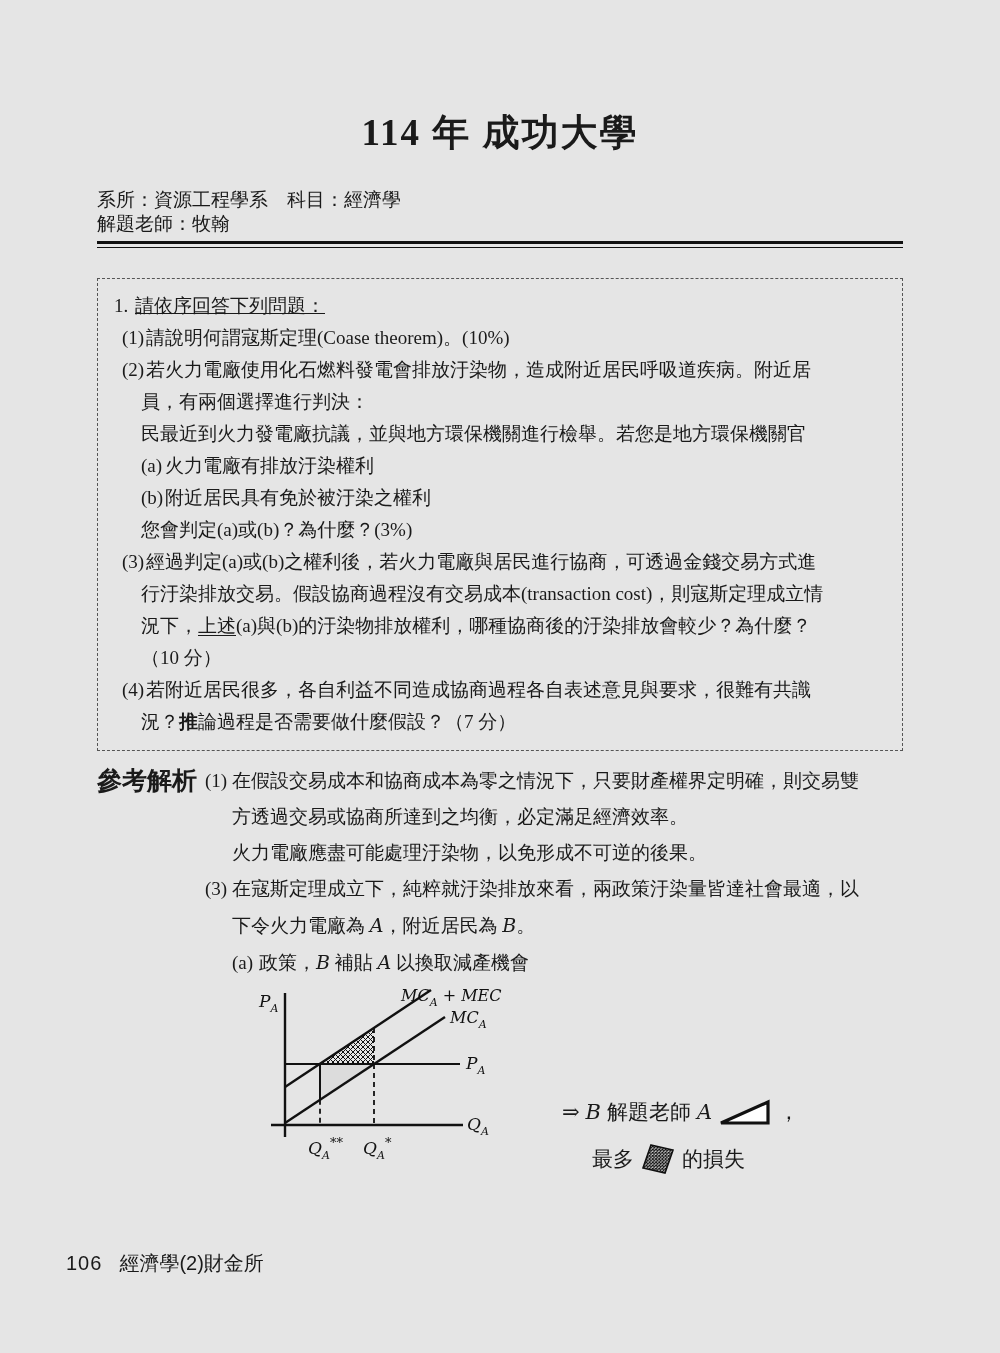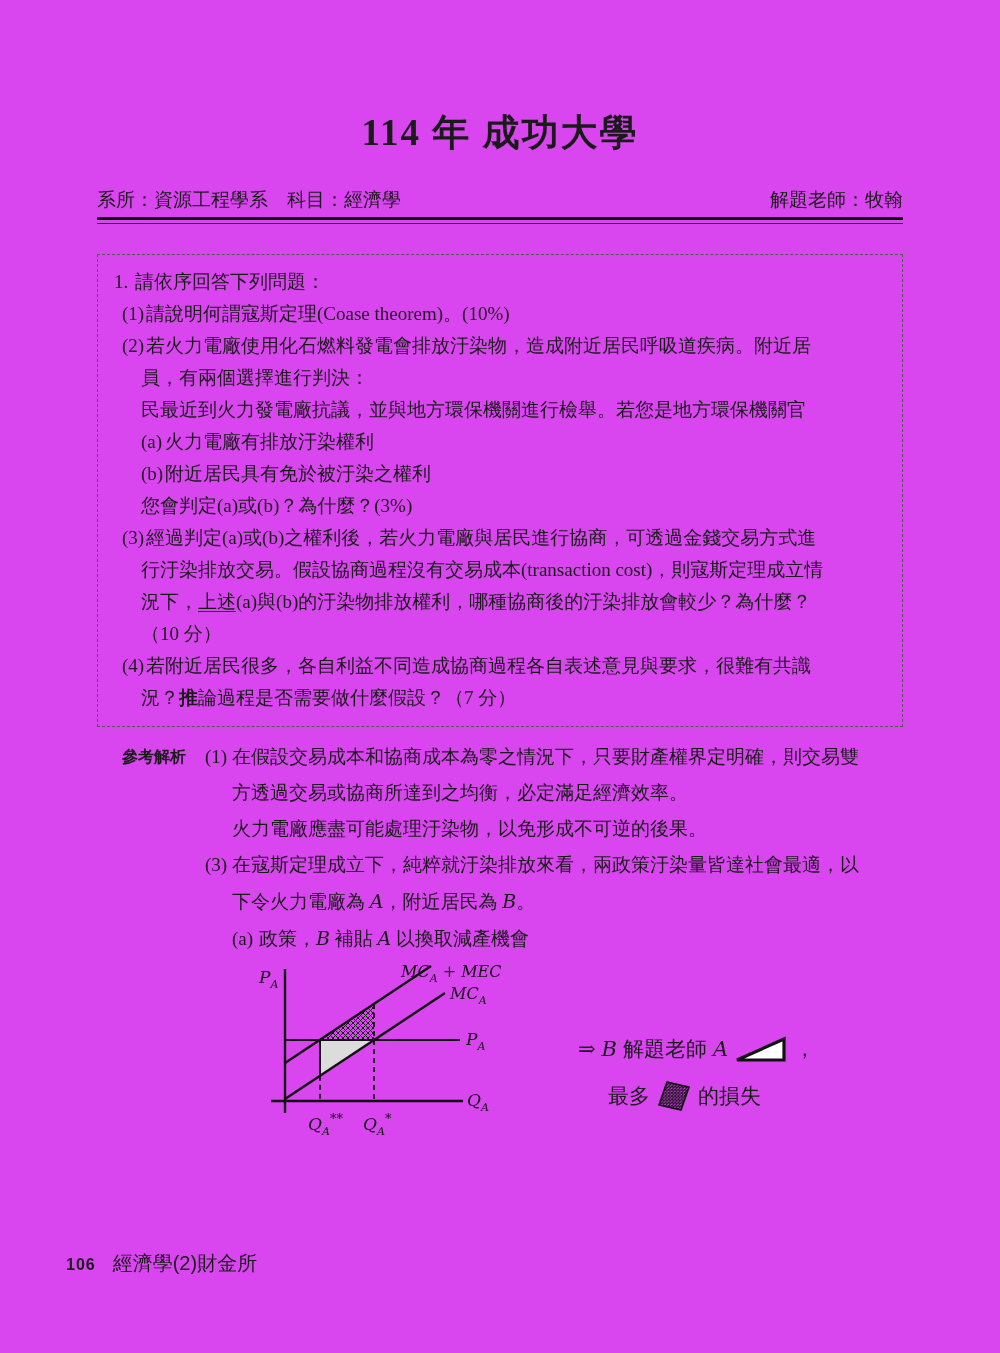--- a/index.html
+++ b/index.html
@@ -1,107 +1,107 @@
 <!DOCTYPE html>
 <html><head>
 <meta charset="utf-8">
 <style>
   html,body{margin:0;padding:0;background:#ffffff;}
   .page{
     position:relative;
     width:1000px;height:1353px;
-    background:#d946ef;
+    background:#e5e5e5;
     color:#1a1a1a;
     font-family:"Liberation Serif","DejaVu Serif",serif;
     overflow:hidden;
   }
   
   .title{
     padding-top:112px;
     text-align:center;
     font-size:37px;
     font-weight:bold;
     letter-spacing:2px;
     line-height:42px;
   }
   .info-row{
     width:806px;
     margin:34px auto 0 auto;
     display:flex;
     justify-content:space-between;
     font-size:19px;
     line-height:24px;
+    flex-direction:column;
   }
   .double-rule{
     width:806px;
     margin:5px auto 0 auto;
     height:3px;
     border-top:3px solid #111;
     border-bottom:1px solid #111;
   }
   
   .qbox{
     width:772px;
     margin:30px auto 0 auto;
     border:1px dashed #555;
     padding:11px 16px 12px 16px;
     font-size:19px;
     line-height:32px;
   }
   .qrow{white-space:nowrap;}
-  .lvl0{padding-left:0px;}
+  .lvl0{padding-left:0px;text-decoration:underline;}
   .lvl1{padding-left:8px;}
   .lvl2{padding-left:27px;}
   .qlabel{display:inline-block;min-width:24px;}
   .qlabel.num{min-width:21px;}
   .ul{text-decoration:underline;text-underline-offset:3px;}
   .bold{font-weight:bold;}
   
   .analysis{
     position:relative;
     margin:12px 0 0 97px;
     width:806px;
     font-size:19px;
     line-height:36px;
   }
   .analysis-label{
     position:absolute;left:0;top:0;
     font-family:Liberation Serif, serif;
     font-weight:bold;
-    font-size:16px;
-    margin-left:25px;
+    font-size:25px;
   }
   .analysis-body{padding-left:108px;}
   .arow{white-space:nowrap;}
   .arow.cont{padding-left:27px;}
   .alabel{display:inline-block;min-width:27px;}
   .mvar{font-style:italic;font-family:"DejaVu Serif","Liberation Serif",serif;}
   
   .figure-row{
     margin:6px 0 0 253px;
     display:flex;
-    align-items:center;
-    gap:60px;
+    align-items:flex-end;
+    gap:44px;
   }
   .chart-svg{display:block;}
   .annotation{
     margin-top:32px;
     font-size:21px;
     line-height:30px;
   }
   .ann-line{display:flex;align-items:center;gap:6px;}
   .ann-line.second{margin-left:30px;margin-top:16px;}
   .ann-icon{display:inline-block;}
   
   .footer{
     position:absolute;left:66px;top:1250px;
     display:flex;align-items:baseline;gap:17px;
     font-family:"Liberation Sans","DejaVu Sans",sans-serif;
   }
-  .footer .pagenum{font-size:16px;font-weight:bold;letter-spacing:1px;text-align:center;}
+  .footer .pagenum{font-size:20px;font-weight:normal;letter-spacing:1px;text-align:center;}
   .footer .ftext{font-size:20px;}
 </style>
 </head>
 <body>
 
 <div class="page">
 
   <div class="title">114 年 成功大學</div>
 
   <div class="info-row">

